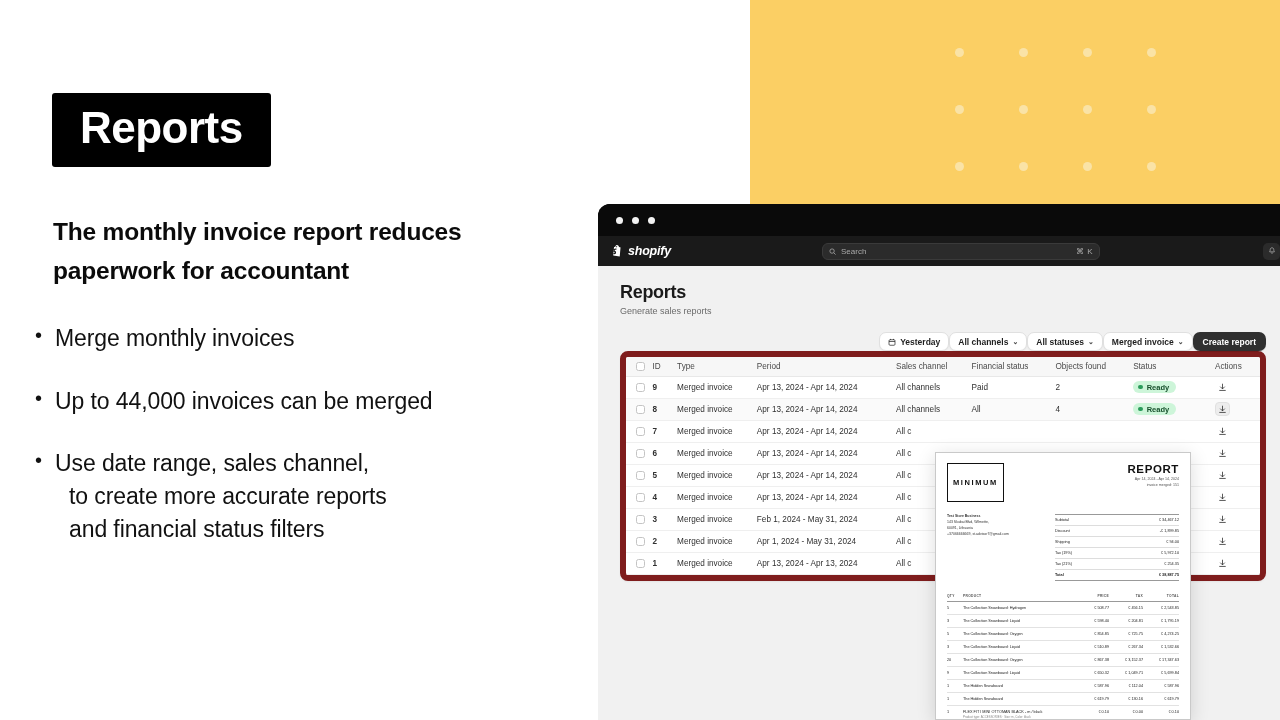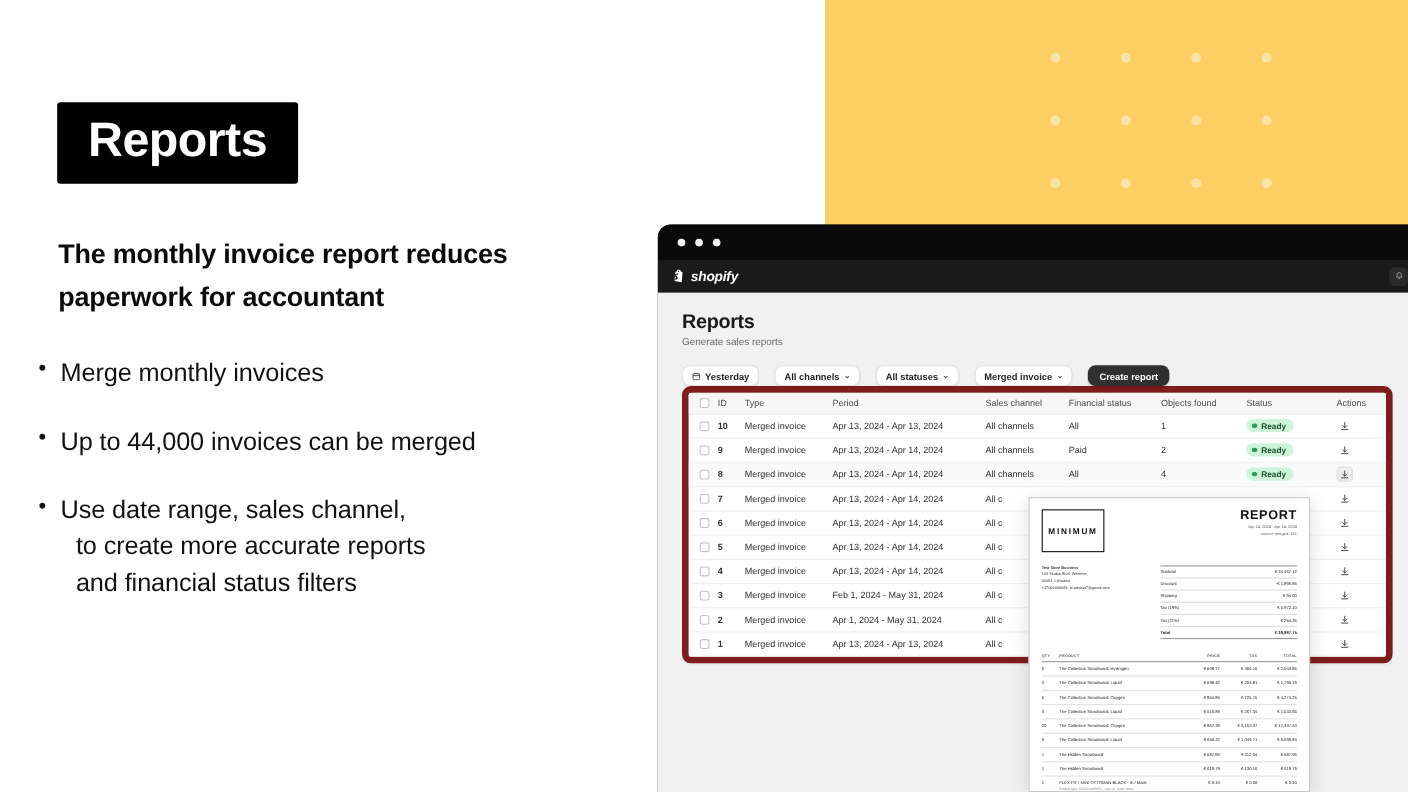--- a/index.html
+++ b/index.html
@@ -95,21 +95,21 @@
 
   
   .app {
     background:#F1F1F1; height: 458px; position:relative;
     padding: 0 22px;
   }
   .page-head { padding-top: 16px; }
   .page-title { font-size: 18px; font-weight: 700; color:#1a1a1a; letter-spacing:-0.3px; }
   .page-sub { font-size: 9px; color:#6b6b6b; margin-top: 3px; }
 
-  .filters { display:flex; align-items:center; gap:14px; margin-top: 16px; }
+  .filters { display:flex; align-items:center; gap:0; margin-top: 16px; justify-content: flex-end; }
   .chip {
     background:#fff; border:1px solid #e0e0e0; border-radius: 7px;
     height: 19px; display:flex; align-items:center; gap:4px;
     padding: 0 8px; font-size: 8.5px; color:#1f1f1f; font-weight:600;
     box-shadow: 0 1px 1px rgba(0,0,0,0.04);
   }
   .chip .cv { font-size:7px; color:#4a4a4a; }
   .btn-primary {
     background:#303030; color:#fff; border-radius:7px; height:19px;
     display:flex; align-items:center; padding: 0 10px;
@@ -252,20 +252,28 @@
     </div>
 
     <div class="topbar">
       <div class="brand">
         <svg class="bag" viewBox="0 0 24 28">
           <path d="M17 5c-.3-.2-.8-.4-1.4-.4C14.8 2 13.6.6 12.1.6c-.1 0-.2 0-.3 0C11.4.2 10.9 0 10.3 0 8.2 0 7.2 2.6 6.9 4L4.6 4.7c-.7.2-.7.2-.8 1L2 24.6 17.2 27 19 6.2c0-.6-.1-.9-.4-1.1L17 5zM11 4.9l-2.6.8C8.7 4.3 9.3 3 10.2 2.5c.4-.2.6-.1.8 0 .1.6 0 1.5 0 2.4zM8.9 11.6s-.9-.5-2-.5c-1.6 0-1.7 1-1.7 1.3 0 1.4 3.5 1.9 3.5 5 0 2.4-1.5 4-3.6 4-2.5 0-3.8-1.6-3.8-1.6l.7-2.2s1.3 1.1 2.4 1.1c.7 0 1-.6 1-1 0-1.8-2.9-1.9-2.9-4.7 0-2.3 1.7-4.6 5.2-4.6 1.3 0 2 .4 2 .4l-.8 2.8z" fill="#ffffff"></path>
         </svg>
         <span class="word">shopify</span>
       </div>
 
+      <div class="search">
+        <svg width="7" height="7" viewBox="0 0 16 16">
+          <circle cx="7" cy="7" r="5" fill="none" stroke="#a9a9a9" stroke-width="1.8"></circle>
+          <line x1="11" y1="11" x2="15" y2="15" stroke="#a9a9a9" stroke-width="1.8"></line>
+        </svg>
+        <span class="ph">Search</span>
+        <span class="kbd">⌘ K</span>
+      </div>
 
       <div class="bell">
         <svg width="8" height="8" viewBox="0 0 16 16">
           <path d="M8 1.6c-2.2 0-3.6 1.6-3.6 3.7 0 2.6-.9 3.4-1.2 3.8-.2.2 0 .6.3.6h9c.3 0 .5-.4.3-.6-.3-.4-1.2-1.2-1.2-3.8 0-2.1-1.4-3.7-3.6-3.7z" fill="none" stroke="#cfcfcf" stroke-width="1.2"></path>
           <path d="M6.6 11.4c0 .8.6 1.4 1.4 1.4s1.4-.6 1.4-1.4" fill="none" stroke="#cfcfcf" stroke-width="1.2"></path>
         </svg>
       </div>
     </div>
 
     <div class="app">
@@ -321,40 +329,20 @@
               <th class="c-of">Objects found</th>
               <th class="c-st">Status</th>
               <th class="c-ac">Actions</th>
             </tr>
           </thead>
           <tbody id="rep-body">
               <tr>
                 <td class="c-chk">
                   <span class="cb"></span>
                 </td>
-                <td class="c-id">10</td>
-                <td class="c-type">Merged invoice</td>
-                <td class="c-per">Apr 13, 2024 - Apr 13, 2024</td>
-                <td class="c-sc">All channels</td>
-                <td class="c-fs">All</td>
-                <td class="c-of">1</td>
-                <td class="c-st"><span class="badge"><i></i>Ready</span></td>
-                <td class="c-ac">
-                  <span class="dl">
-                    <svg width="9" height="9" viewBox="0 0 16 16">
-                      <path d="M8 2v8M4.5 7L8 10.5 11.5 7" fill="none" stroke="#3a3a3a" stroke-width="1.5" stroke-linecap="round" stroke-linejoin="round"></path>
-                      <line x1="3" y1="13.2" x2="13" y2="13.2" stroke="#3a3a3a" stroke-width="1.5" stroke-linecap="round"></line>
-                    </svg>
-                  </span>
-                </td>
-              </tr>
-              <tr>
-                <td class="c-chk">
-                  <span class="cb"></span>
-                </td>
                 <td class="c-id">9</td>
                 <td class="c-type">Merged invoice</td>
                 <td class="c-per">Apr 13, 2024 - Apr 14, 2024</td>
                 <td class="c-sc">All channels</td>
                 <td class="c-fs">Paid</td>
                 <td class="c-of">2</td>
                 <td class="c-st"><span class="badge"><i></i>Ready</span></td>
                 <td class="c-ac">
                   <span class="dl">
                     <svg width="9" height="9" viewBox="0 0 16 16">

